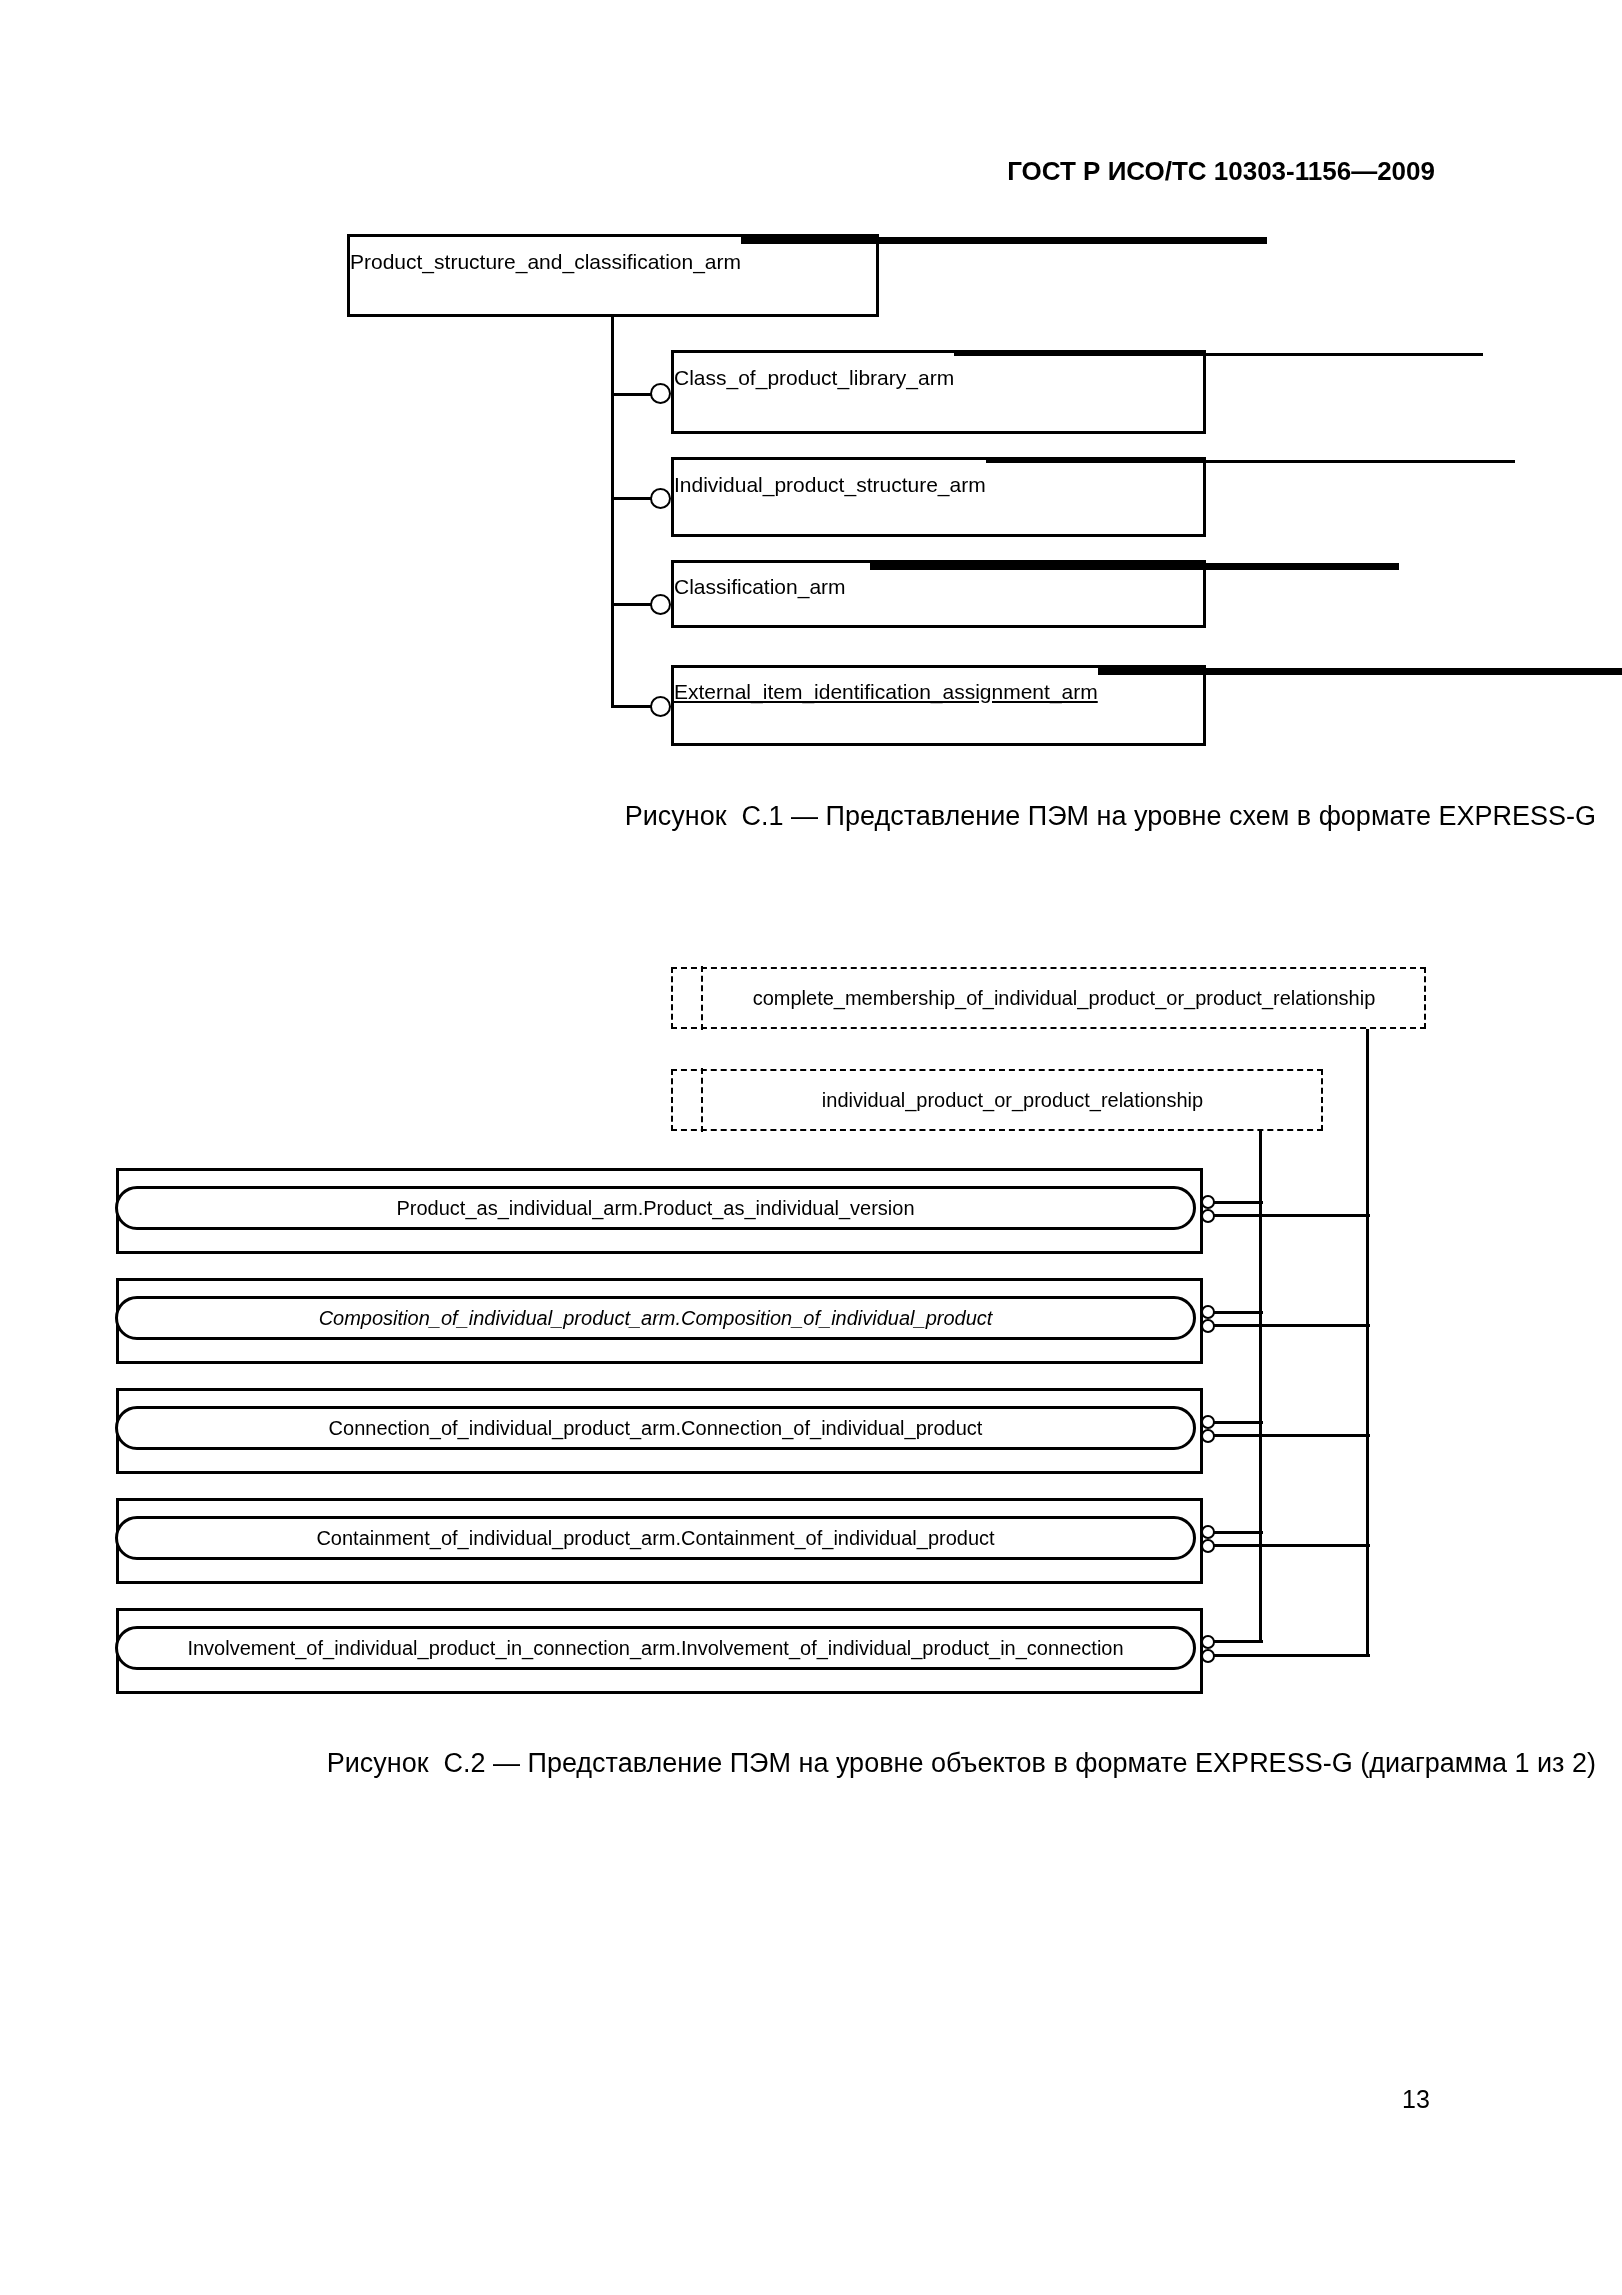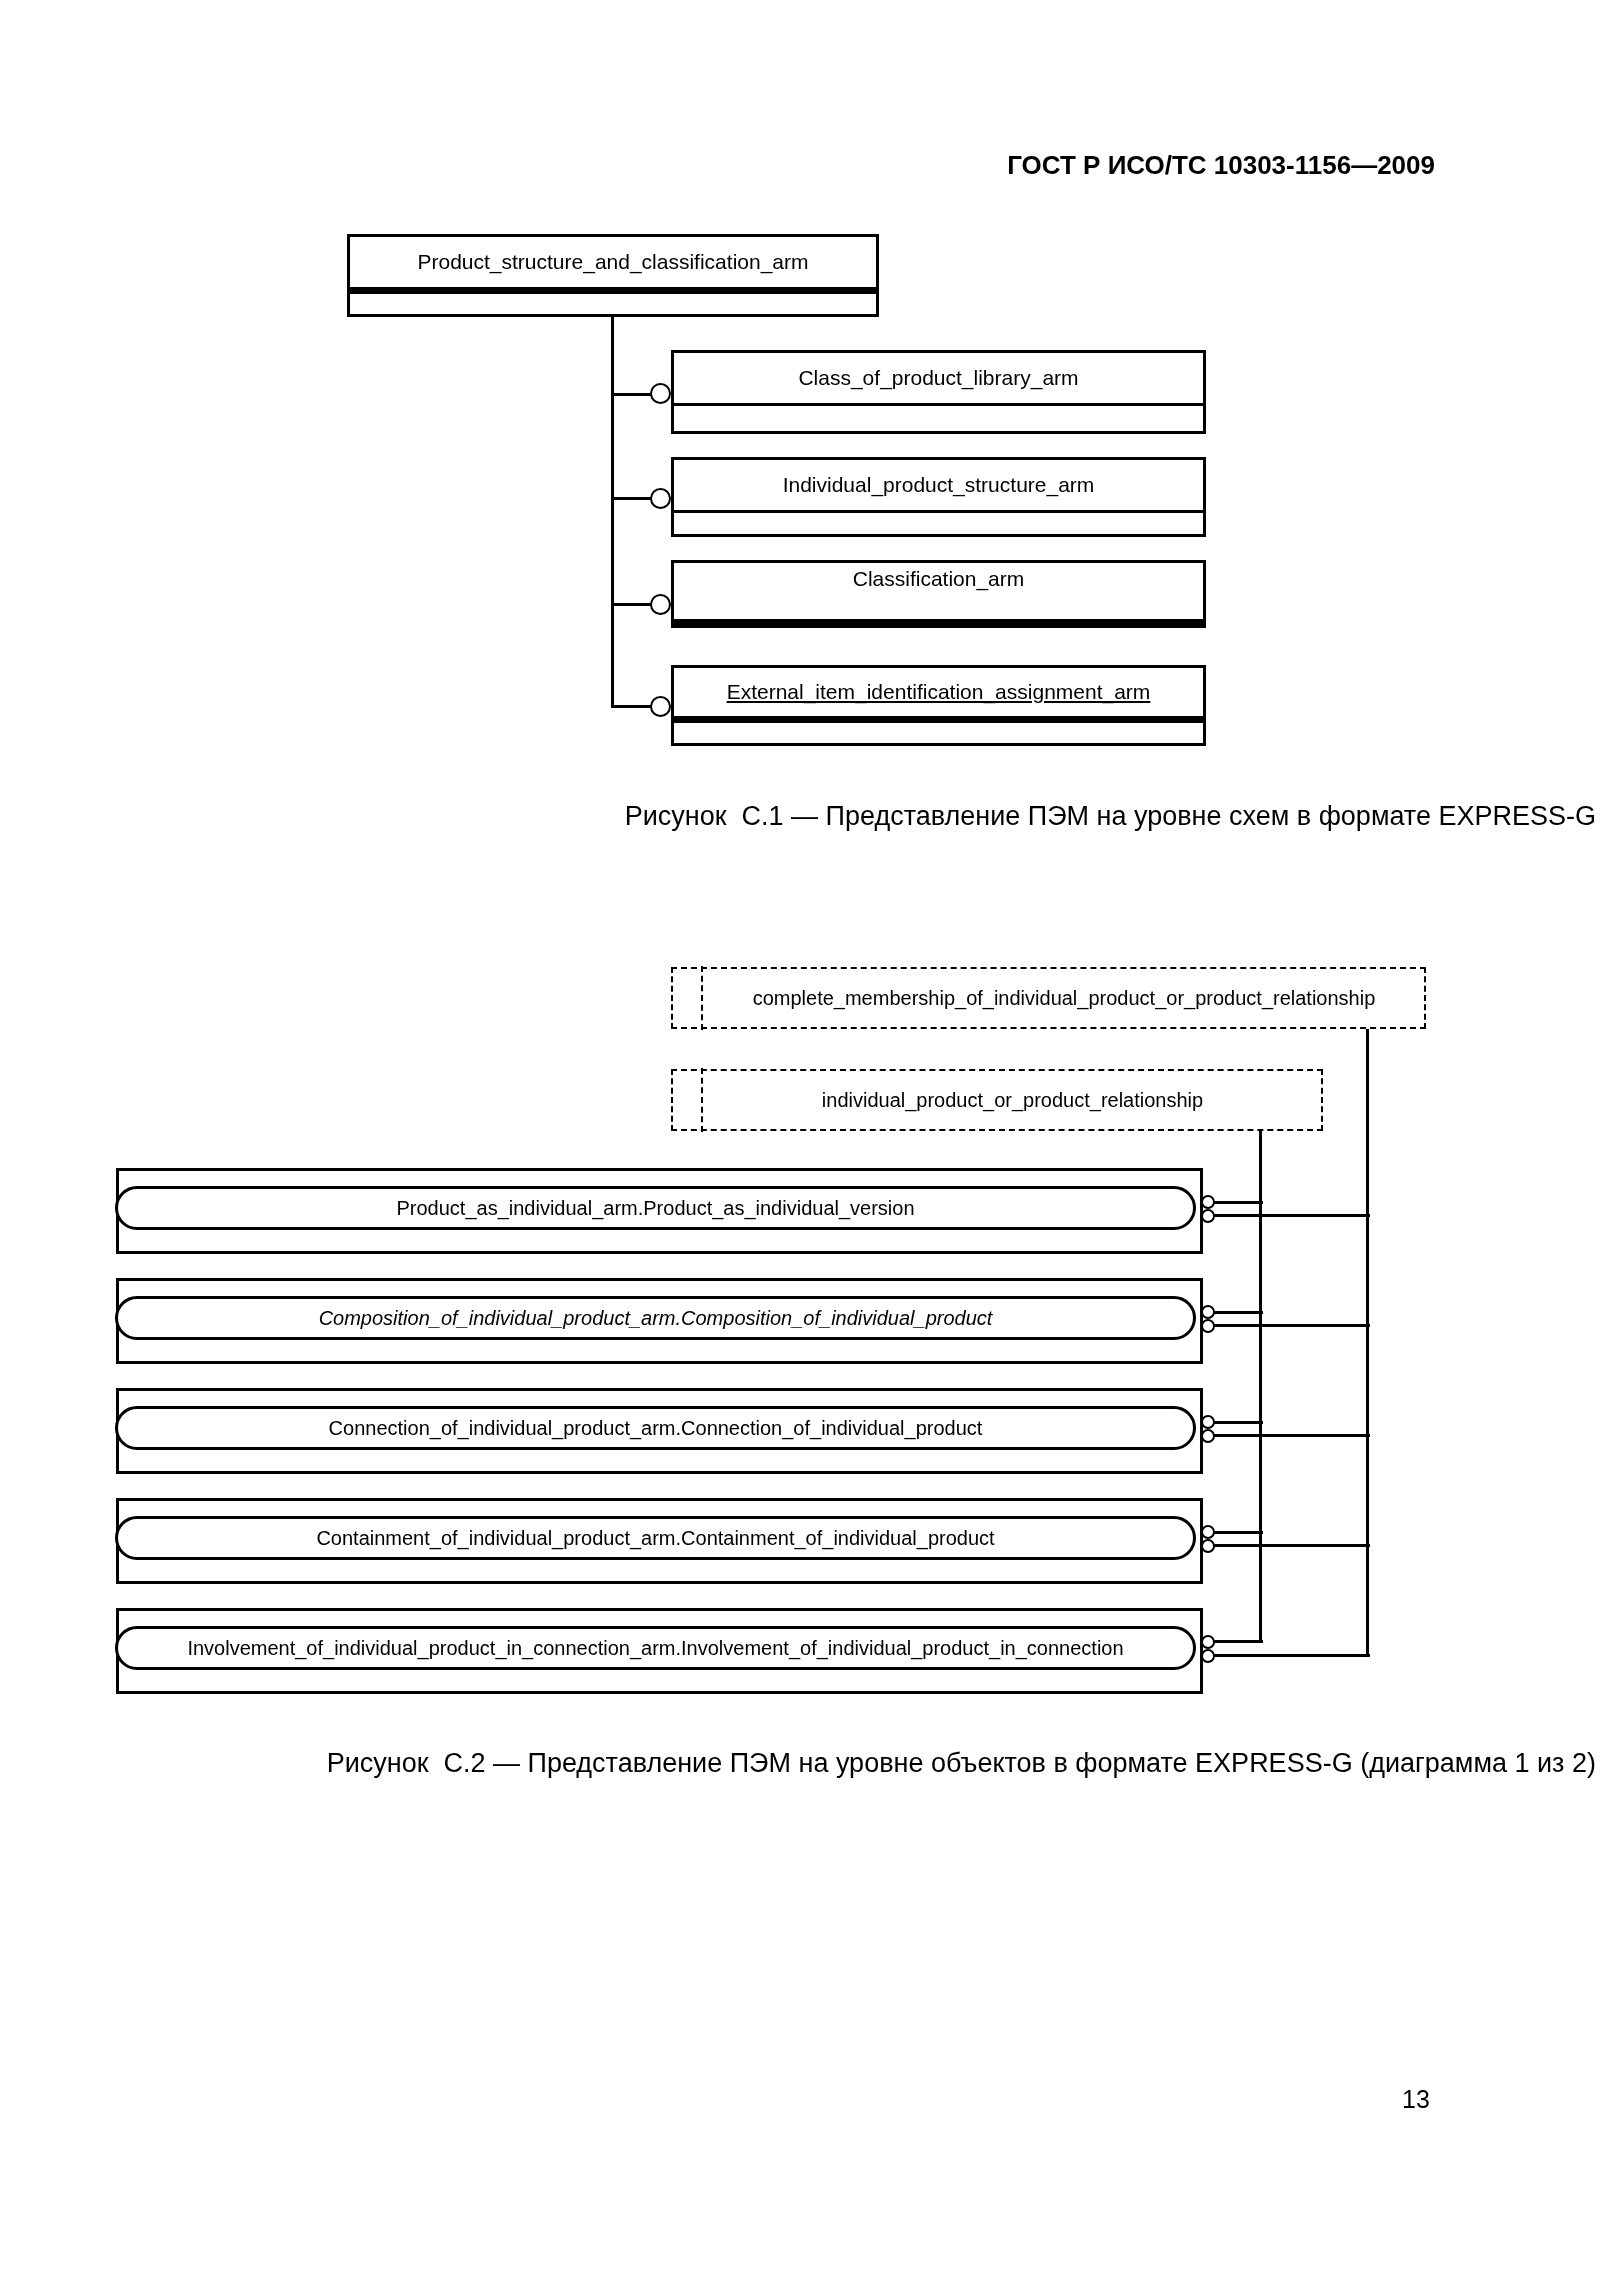--- a/index.html
+++ b/index.html
@@ -8,31 +8,31 @@
     width:1623px;height:2295px;
     background:#ffffff;
     color:#000000;
     font-family:"Liberation Sans", sans-serif;
     overflow:hidden;
   }
   .abs{position:absolute;box-sizing:border-box;}
 
   
   .doc-header{
-    top:150px;right:188px;
+    top:156px;right:188px;
     font-size:26px;font-weight:bold;
     white-space:nowrap;
     text-align:right;
   }
 
   
   .schema-box{
     border:3.3px solid #000;
     background:#fff;
-    display:flex;flex-direction:column;
+    display:flex;flex-direction:row;
     z-index:3;
   }
   .schema-title{
     display:flex;align-items:center;justify-content:center;
     font-size:21px;white-space:nowrap;
   }
   .divider{width:100%;background:#000;flex:none;}
   .div-thick{height:6.5px;}
   .div-thin{height:3.3px;}
 

